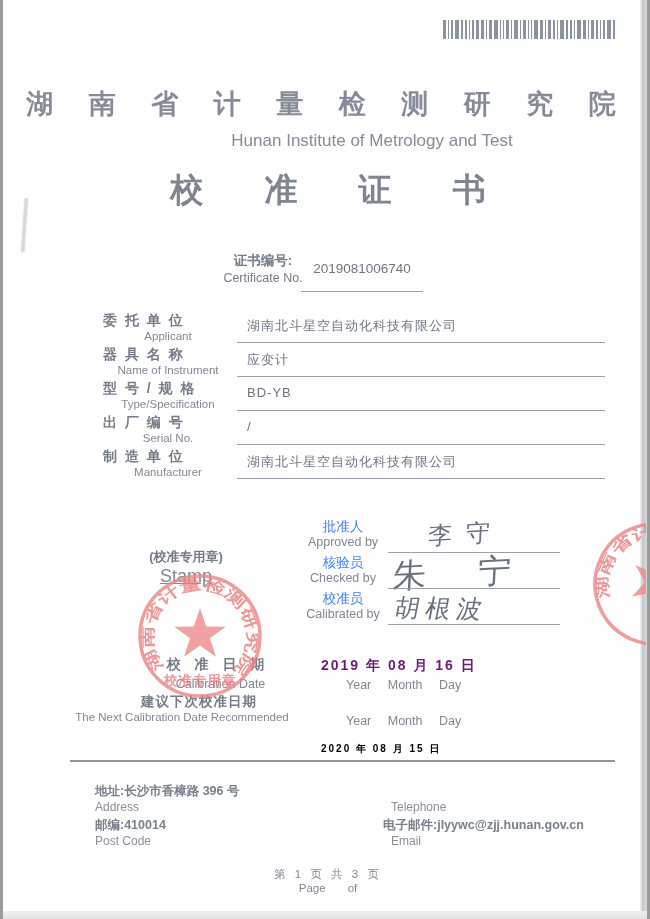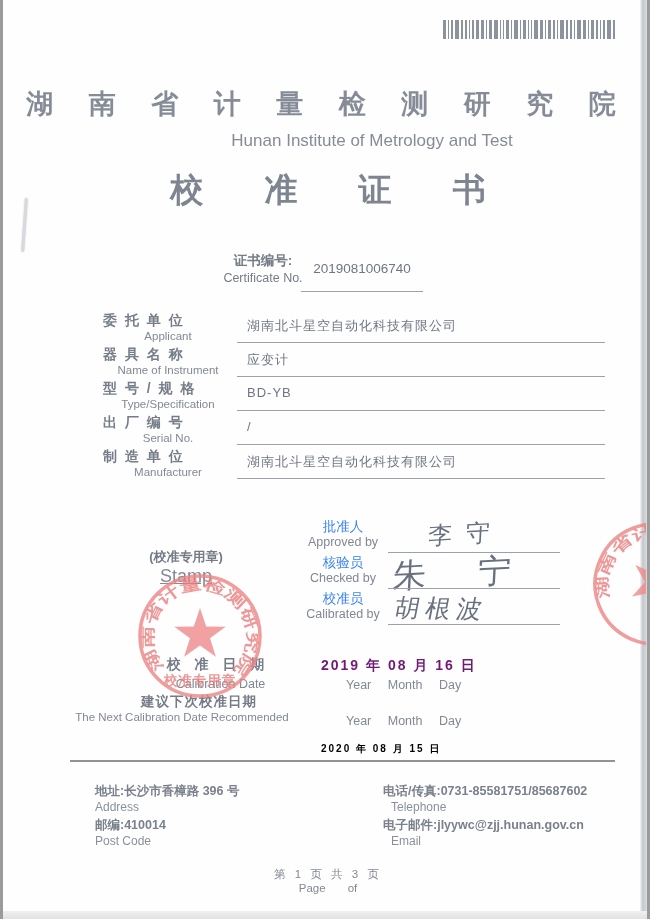--- a/index.html
+++ b/index.html
@@ -219,21 +219,20 @@
       </text>
       <polygon class="star" points="67,64 73.2,82.5 92.7,82.7 77,94.2 82.9,112.8 67,101.5 51.1,112.8 57,94.2 41.3,82.7 60.8,82.5"></polygon>
     </g>
   </svg>
 
   <div class="abs divider"></div>
   <div class="abs ft-cn" style="left:92px;top:783px">地址:长沙市香樟路 396 号</div>
   <div class="abs ft-en" style="left:92px;top:800px">Address</div>
   <div class="abs ft-cn" style="left:92px;top:817px">邮编:410014</div>
   <div class="abs ft-en" style="left:92px;top:834px">Post Code</div>
-  <div class="abs ft-cn" style="left:380px;top:783px">电话/传真:0731-85581751/85687602</div>
   <div class="abs ft-en" style="left:388px;top:800px">Telephone</div>
   <div class="abs ft-cn" style="left:380px;top:817px">电子邮件:jlyywc@zjj.hunan.gov.cn</div>
   <div class="abs ft-en" style="left:388px;top:834px">Email</div>
 
   <div class="abs pg-cn">第 1 页 共 3 页</div>
   <div class="abs pg-en">
     <span>Page</span><span class="gap"></span><span>of</span>
   </div>
 
 </div>

